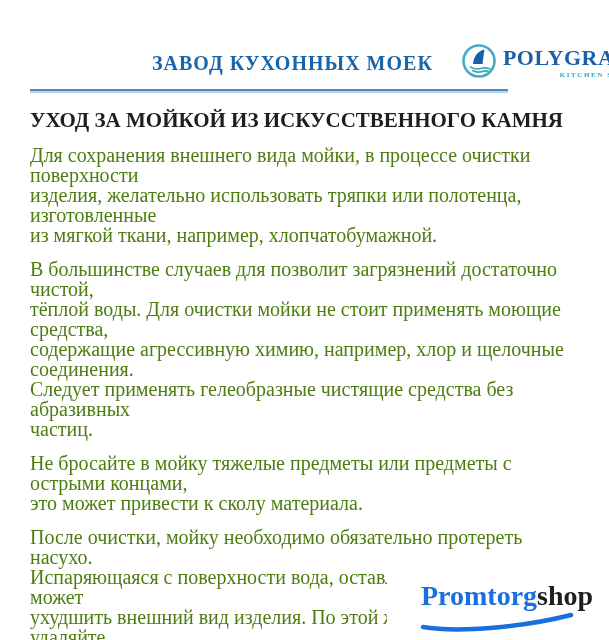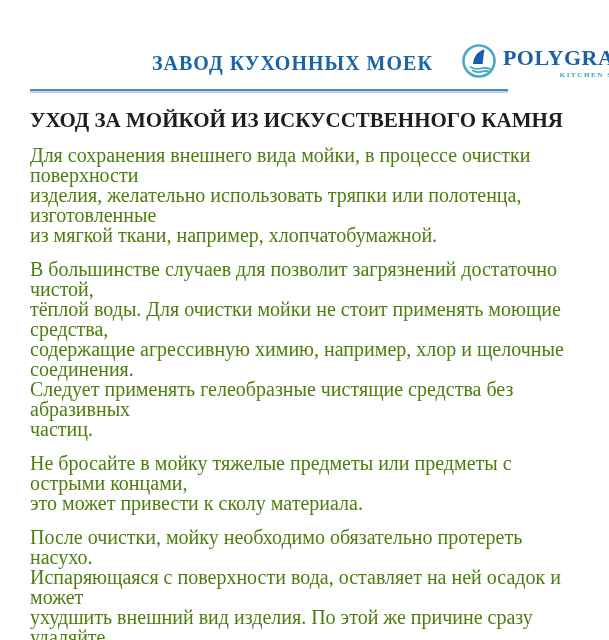--- a/index.html
+++ b/index.html
@@ -94,14 +94,22 @@
 это может привести к сколу материала.</p>
     <p class="para">После очистки, мойку необходимо обязательно протереть насухо.
 Испаряющаяся с поверхности вода, оставляет на ней осадок и может
 ухудшить внешний вид изделия. По этой же причине сразу удаляйте
 с него капли от чая, сока, молока и т.п.</p>
     <p class="para">Не используйте поверхность мойки в качестве разделочной доски.</p>
     <p class="para">Регулярный уход позволит не допустить образования трудн
 пятен и известкового налета от жесткой воды.</p>
   </main>
 
+  <div class="watermark">
+    <div class="wm-text"><span class="wm-blue">Promtorg</span><span class="wm-black">shop</span></div>
+    <span>
+      <svg class="wm-swoosh" width="160" height="20" viewBox="0 0 160 20">
+        <path d="M4 15 C 40 21 105 15 152 3" stroke="#1a6fe0" stroke-width="4.5" fill="none" stroke-linecap="round"></path>
+      </svg>
+    </span>
+  </div>
 
 </div>
 
 </body></html>

